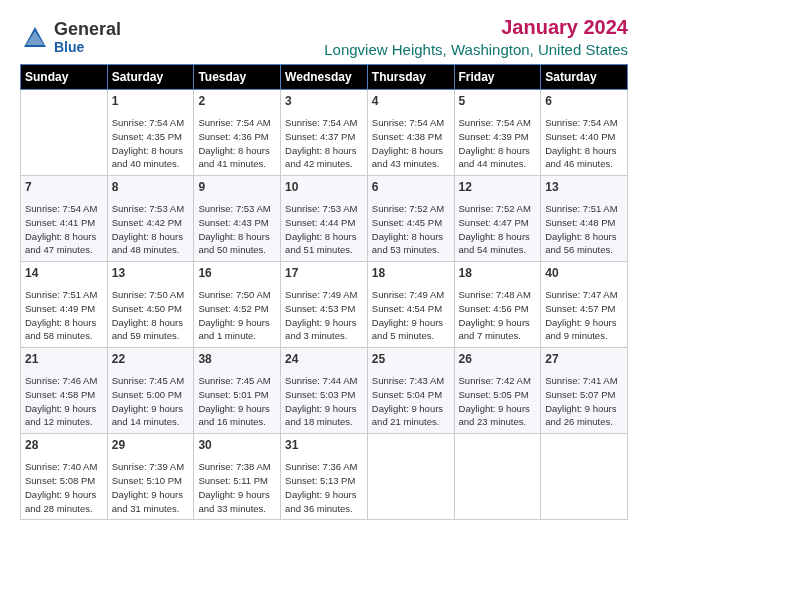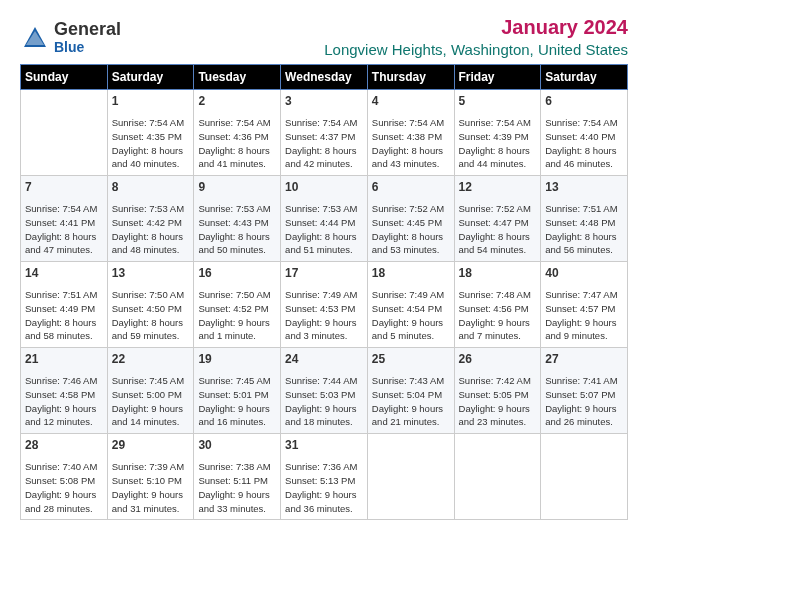--- a/index.html
+++ b/index.html
@@ -226,21 +226,21 @@
         <tr>
           <td>
             <span class="day-number">21</span>
             <div class="day-info">Sunrise: 7:46 AM<br>Sunset: 4:58 PM<br>Daylight: 9 hours<br>and 12 minutes.</div>
           </td>
           <td>
             <span class="day-number">22</span>
             <div class="day-info">Sunrise: 7:45 AM<br>Sunset: 5:00 PM<br>Daylight: 9 hours<br>and 14 minutes.</div>
           </td>
           <td>
-            <span class="day-number">19</span>
+            <span class="day-number">38</span>
             <div class="day-info">Sunrise: 7:45 AM<br>Sunset: 5:01 PM<br>Daylight: 9 hours<br>and 16 minutes.</div>
           </td>
           <td>
             <span class="day-number">24</span>
             <div class="day-info">Sunrise: 7:44 AM<br>Sunset: 5:03 PM<br>Daylight: 9 hours<br>and 18 minutes.</div>
           </td>
           <td>
             <span class="day-number">25</span>
             <div class="day-info">Sunrise: 7:43 AM<br>Sunset: 5:04 PM<br>Daylight: 9 hours<br>and 21 minutes.</div>
           </td>

